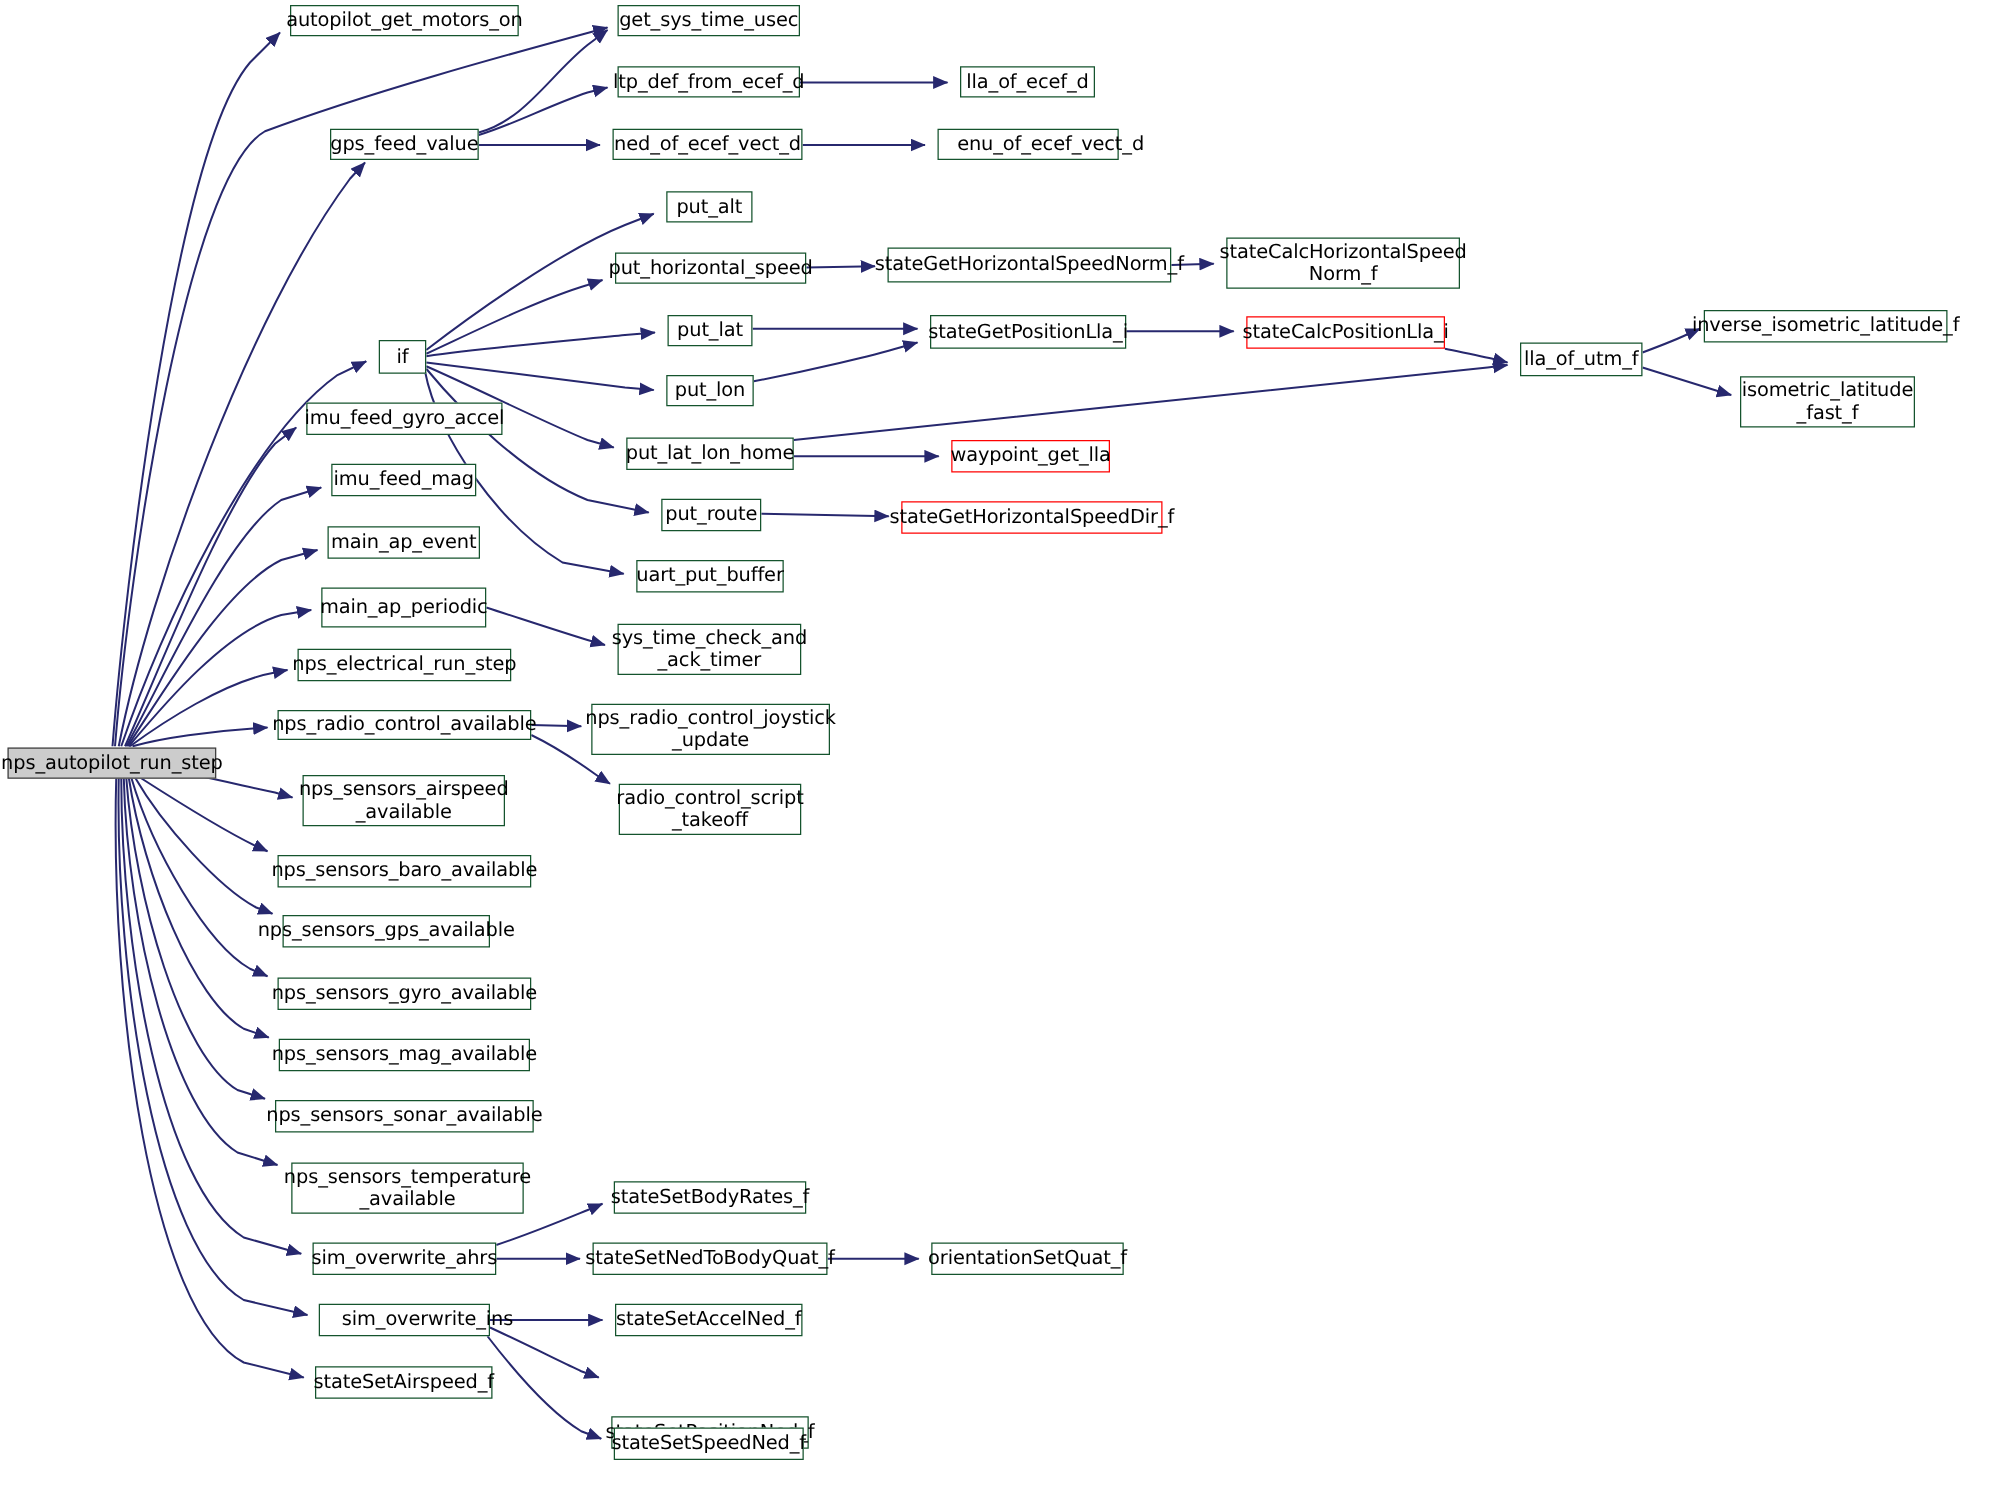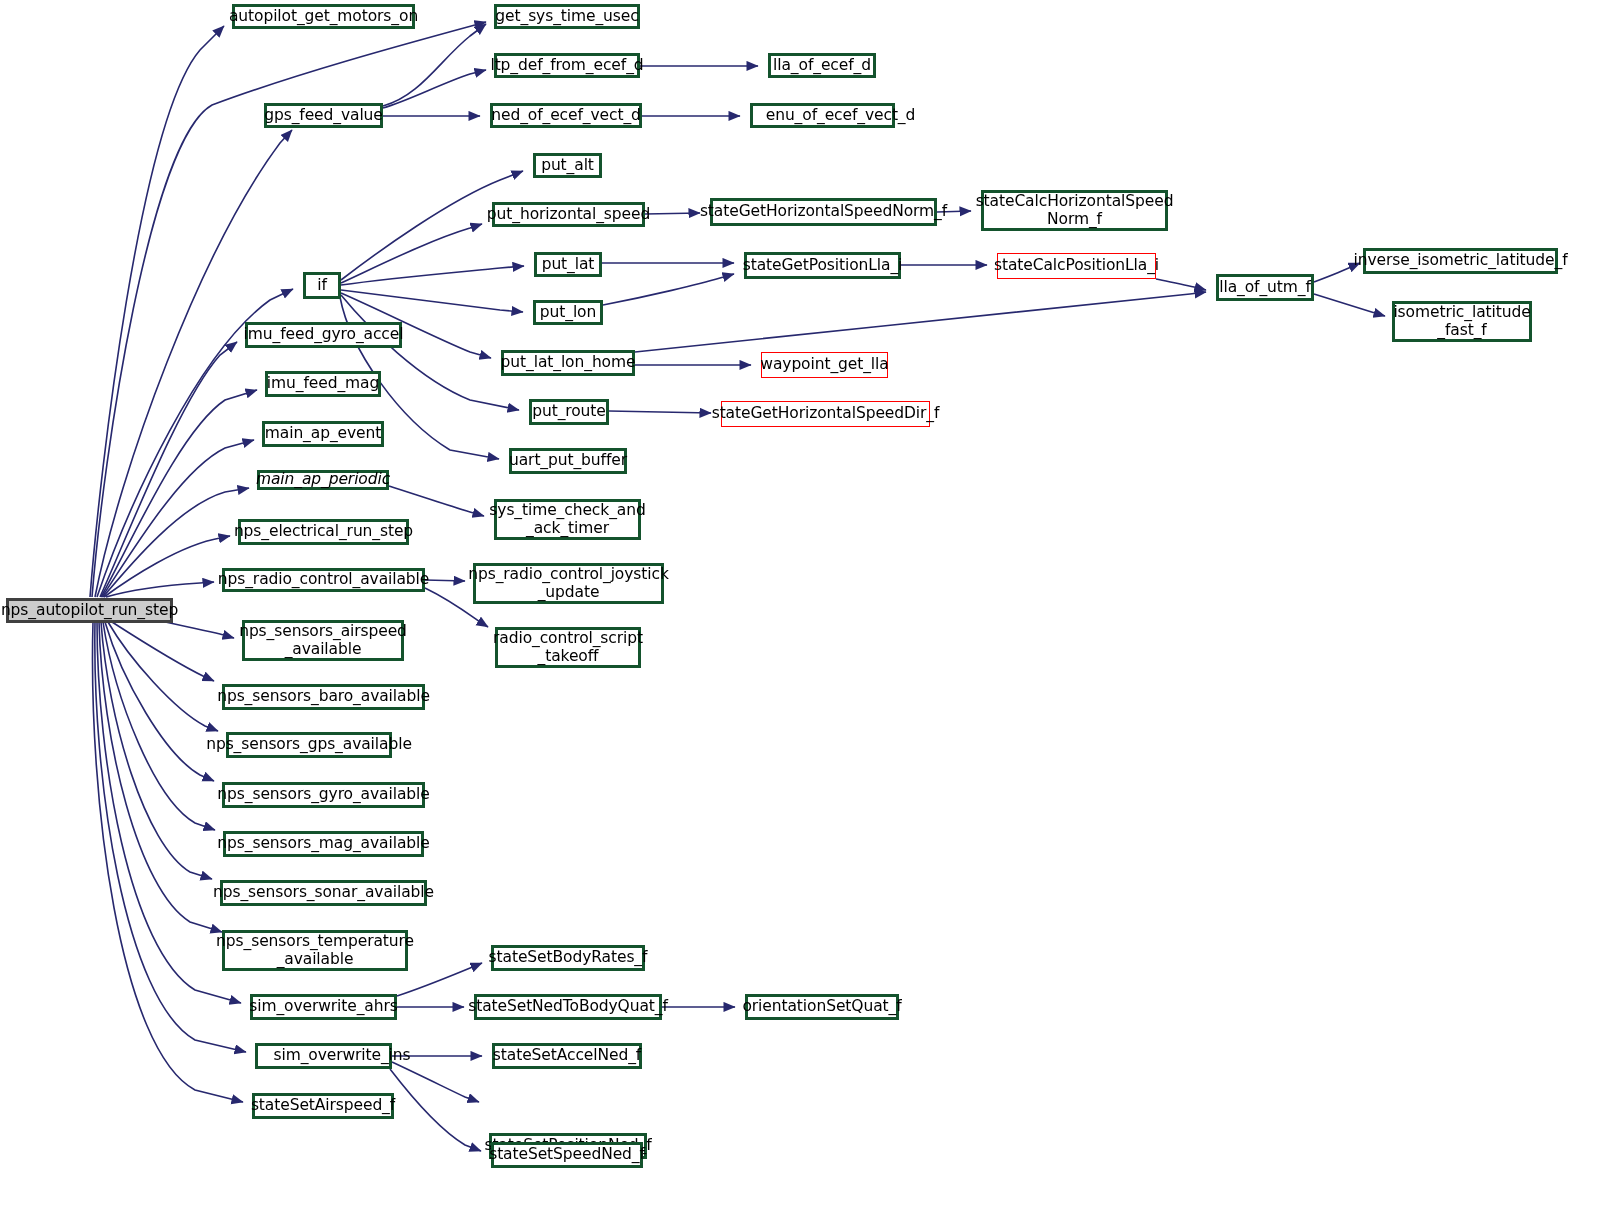--- a/index.html
+++ b/index.html
@@ -7,21 +7,21 @@
     position:relative;
     width:1612px;height:1207px;
     background:#ffffff;
     font-family:"DejaVu Sans", sans-serif;
     overflow:hidden;
   }
   #edges{position:absolute;left:0;top:0;width:1612px;height:1207px;}
   .node{
     position:absolute;
     box-sizing:border-box;
-    border:3px solid #14532d;
+    border:1px solid #14532d;
     background:#ffffff;
     color:#000000;
     font-size:15.5px;
     line-height:1.12;
     display:flex;
     align-items:center;
     justify-content:center;
     text-align:center;
     white-space:pre-line;
     letter-spacing:-0.1px;
@@ -124,37 +124,37 @@
 _fast_f</div>
     <div class="node" style="left: 533px; top: 300px; width: 70px; height: 25px;">put_lon</div>
     <div class="node" style="left: 501px; top: 350px; width: 134px; height: 26px;">put_lat_lon_home</div>
     <div class="node red" style="left: 761px; top: 352px; width: 127px; height: 26px;">waypoint_get_lla</div>
     <div class="node" style="left: 529px; top: 399px; width: 80px; height: 26px;">put_route</div>
     <div class="node red" style="left: 721px; top: 401px; width: 209px; height: 26px;">stateGetHorizontalSpeedDir_f</div>
     <div class="node" style="left: 509px; top: 448px; width: 118px; height: 26px;">uart_put_buffer</div>
     <div class="node" style="left: 245px; top: 322px; width: 157px; height: 26px;">imu_feed_gyro_accel</div>
     <div class="node" style="left: 265px; top: 371px; width: 116px; height: 26px;">imu_feed_mag</div>
     <div class="node" style="left: 262px; top: 421px; width: 122px; height: 26px;">main_ap_event</div>
-    <div class="node" style="left: 257px; top: 470px; width: 132px; height: 20px; font-style: italic;">main_ap_periodic</div>
+    <div class="node" style="left: 257px; top: 470px; width: 132px; height: 32px;">main_ap_periodic</div>
     <div class="node" style="left: 494px; top: 499px; width: 147px; height: 41px;">sys_time_check_and
 _ack_timer</div>
     <div class="node" style="left: 238px; top: 519px; width: 171px; height: 26px;">nps_electrical_run_step</div>
     <div class="node" style="left: 222px; top: 568px; width: 203px; height: 24px;">nps_radio_control_available</div>
     <div class="node" style="left: 473px; top: 563px; width: 191px; height: 41px;">nps_radio_control_joystick
 _update</div>
     <div class="node" style="left: 242px; top: 620px; width: 162px; height: 41px;">nps_sensors_airspeed
 _available</div>
     <div class="node" style="left: 495px; top: 627px; width: 146px; height: 41px;">radio_control_script
 _takeoff</div>
     <div class="node" style="left: 222px; top: 684px; width: 203px; height: 26px;">nps_sensors_baro_available</div>
     <div class="node" style="left: 226px; top: 732px; width: 166px; height: 26px;">nps_sensors_gps_available</div>
     <div class="node" style="left: 222px; top: 782px; width: 203px; height: 26px;">nps_sensors_gyro_available</div>
     <div class="node" style="left: 223px; top: 831px; width: 201px; height: 26px;">nps_sensors_mag_available</div>
     <div class="node" style="left: 220px; top: 880px; width: 207px; height: 26px;">nps_sensors_sonar_available</div>
-    <div class="node" style="left: 222px; top: 930px; width: 186px; height: 41px;">nps_sensors_temperature
+    <div class="node" style="left: 233px; top: 930px; width: 186px; height: 41px;">nps_sensors_temperature
 _available</div>
     <div class="node" style="left: 491px; top: 945px; width: 154px; height: 26px;">stateSetBodyRates_f</div>
     <div class="node" style="left: 250px; top: 994px; width: 147px; height: 26px;">sim_overwrite_ahrs</div>
     <div class="node" style="left: 474px; top: 994px; width: 188px; height: 26px;">stateSetNedToBodyQuat_f</div>
     <div class="node" style="left: 745px; top: 994px; width: 154px; height: 26px;">orientationSetQuat_f</div>
     <div class="node" style="left: 255px; top: 1043px; width: 137px; height: 26px; padding-left: 37px;">sim_overwrite_ins</div>
     <div class="node" style="left: 492px; top: 1043px; width: 150px; height: 26px;">stateSetAccelNed_f</div>
     <div class="node" style="left: 252px; top: 1093px; width: 142px; height: 26px;">stateSetAirspeed_f</div>
     <div class="node" style="left: 489px; top: 1093px; width: 158px; height: 26px; margin-top: 40px;">stateSetPositionNed_f</div>
     <div class="node" style="left: 491px; top: 1142px; width: 152px; height: 26px;">stateSetSpeedNed_f</div>

